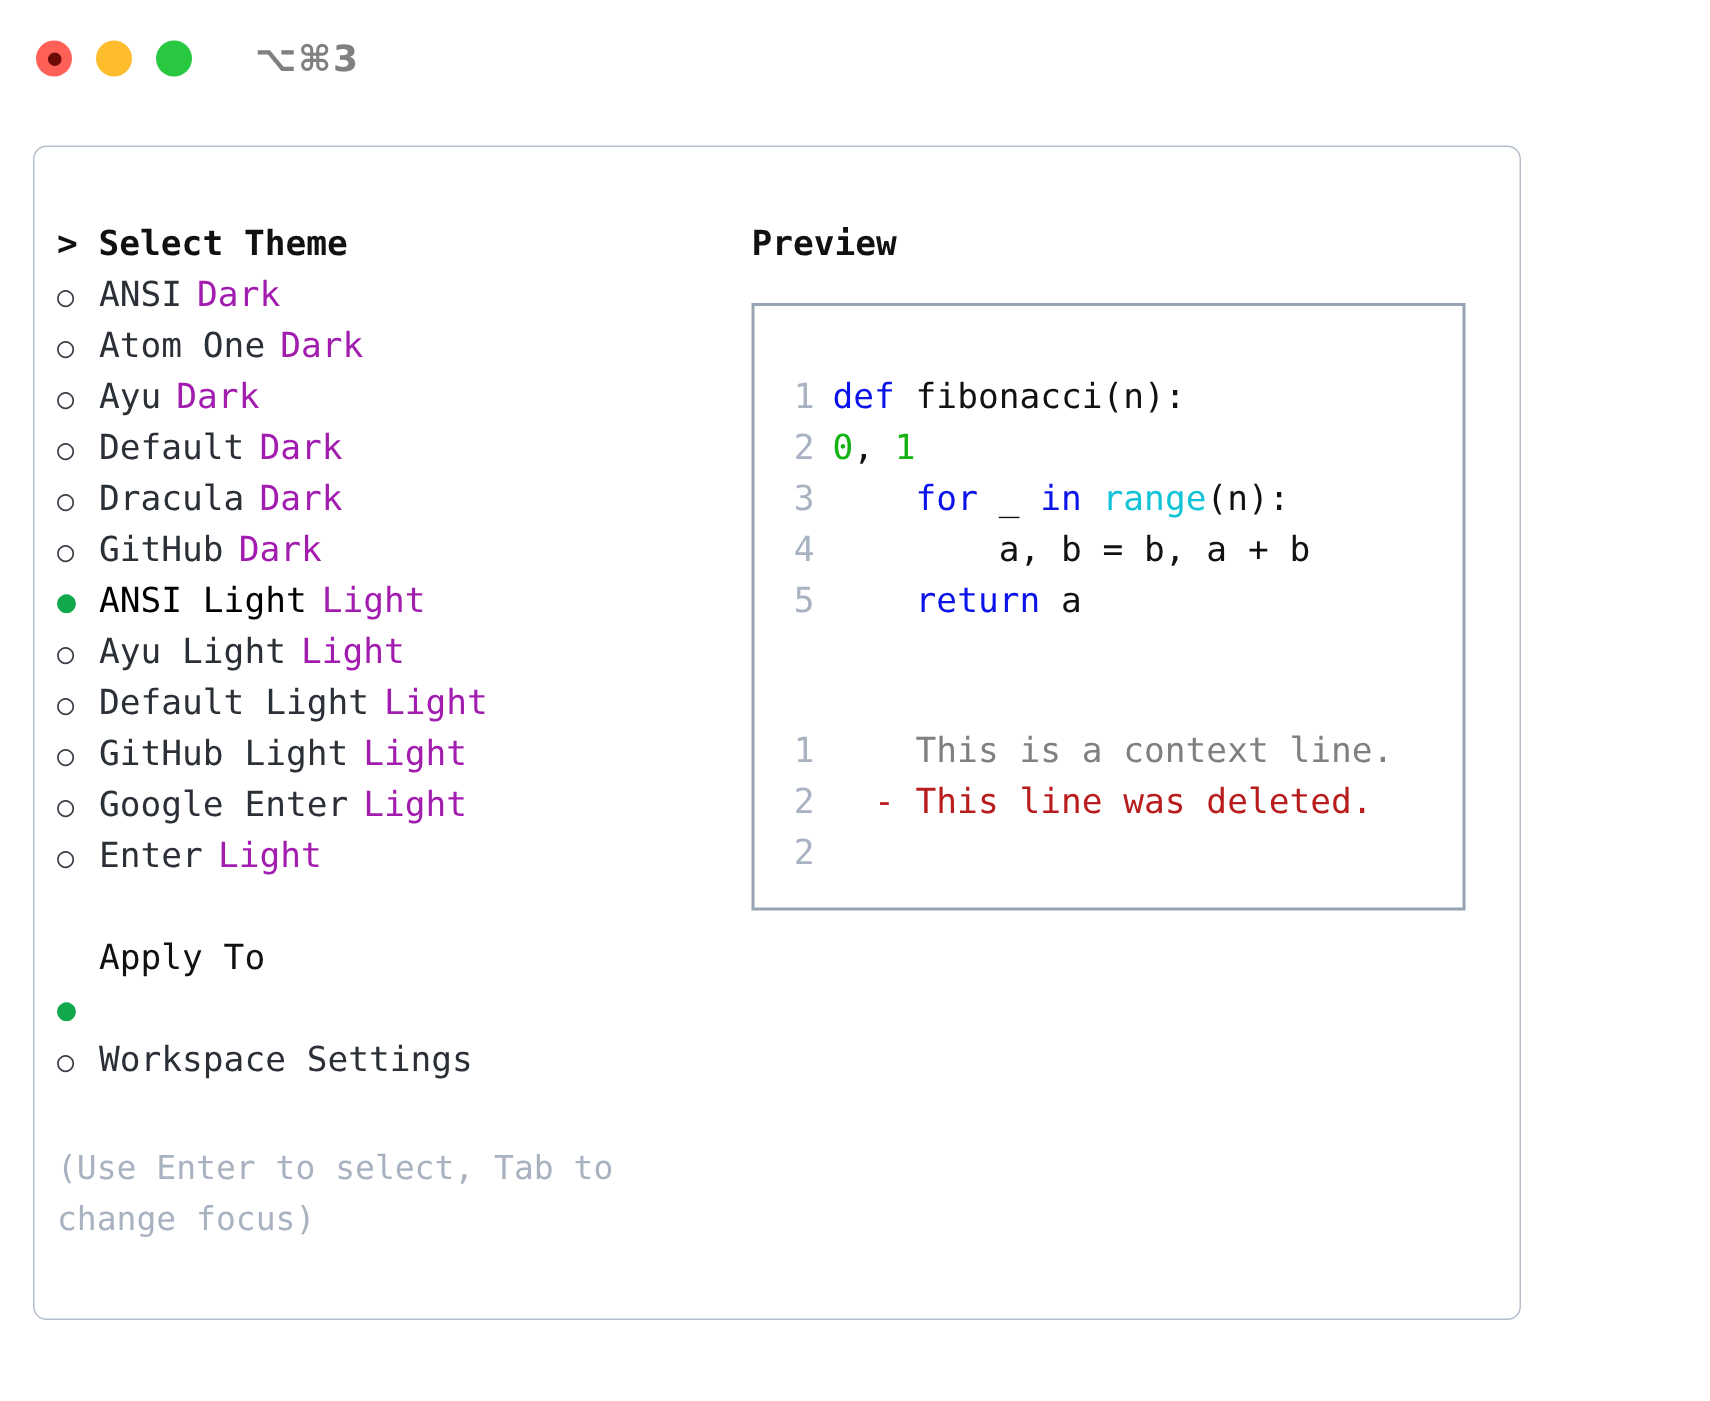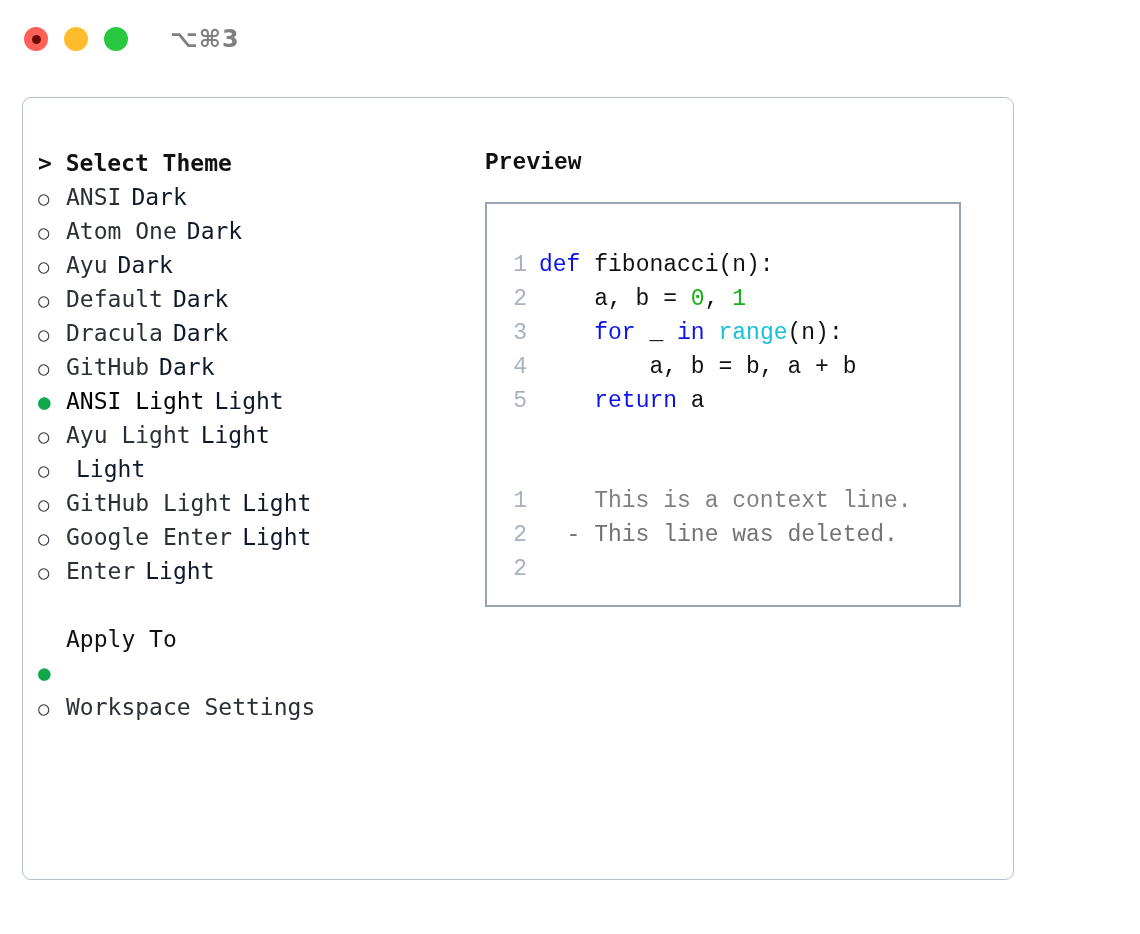--- a/index.html
+++ b/index.html
@@ -111,41 +111,40 @@
     width: 28px;
     flex: 0 0 28px;
     font-size: 19px;
     color: #3a3f47;
     line-height: 34px;
   }
   .marker.sel { color: #10a84b; font-size: 21px; }
   .opt-label  { color: #2b2f36; }
   .opt-label.sel { color: #000000; }
   .opt-variant {
-    color: #0f172a;
+    color: #a21caf;
     margin-left: 10px;
   }
   .hint {
     position: absolute;
     left: 15px;
     top: 665px;
     width: 420px;
     font-size: 22px;
     line-height: 34px;
     color: #a8b2c0;
   }
   .spacer-row { height: 34px; }
 
   
   .right-col {
     position: absolute;
-    left: 462px;
+    left: 478px;
     top: 48px;
     width: 490px;
-    font-family: Liberation Mono, monospace;
   }
   .preview-title {
     font-size: 23px;
     font-weight: 700;
     color: #111111;
     line-height: 34px;
   }
   .preview-box {
     margin-top: 22px;
     width: 476px;
@@ -171,21 +170,21 @@
     margin-right: 12px;
   }
   .code-blank { height: 34px; }
 
   .tok-kw   { color: #0b13e8; }
   .tok-fn   { color: #12c2d6; }
   .tok-num  { color: #12b312; }
   .tok-txt  { color: #121212; }
 
   .diff-ctx { color: #808080; margin-top: 32px; }
-  .diff-del { color: #737373; }
+  .diff-del { color: #b91c1c; }
   .diff-add { color: #16b816; }
 </style>
 </head>
 <body>
 
 <div class="window">
 
   <div class="titlebar">
     <div class="dots">
       <span class="dot dot-red"></span>
@@ -202,42 +201,43 @@
         <div class="section-header">&gt; Select Theme</div>
         <div id="theme-list">
             <div class="opt-row"><span class="marker">○</span><span class="opt-label">ANSI</span><span class="opt-variant">Dark</span></div>
             <div class="opt-row"><span class="marker">○</span><span class="opt-label">Atom One</span><span class="opt-variant">Dark</span></div>
             <div class="opt-row"><span class="marker">○</span><span class="opt-label">Ayu</span><span class="opt-variant">Dark</span></div>
             <div class="opt-row"><span class="marker">○</span><span class="opt-label">Default</span><span class="opt-variant">Dark</span></div>
             <div class="opt-row"><span class="marker">○</span><span class="opt-label">Dracula</span><span class="opt-variant">Dark</span></div>
             <div class="opt-row"><span class="marker">○</span><span class="opt-label">GitHub</span><span class="opt-variant">Dark</span></div>
             <div class="opt-row"><span class="marker sel">●</span><span class="opt-label sel">ANSI Light</span><span class="opt-variant">Light</span></div>
             <div class="opt-row"><span class="marker">○</span><span class="opt-label">Ayu Light</span><span class="opt-variant">Light</span></div>
-            <div class="opt-row"><span class="marker">○</span><span class="opt-variant">Light</span></div>
+            <div class="opt-row"><span class="marker">○</span><span class="opt-label">Default Light</span><span class="opt-variant">Light</span></div>
             <div class="opt-row"><span class="marker">○</span><span class="opt-label">GitHub Light</span><span class="opt-variant">Light</span></div>
             <div class="opt-row"><span class="marker">○</span><span class="opt-label">Google Enter</span><span class="opt-variant">Light</span></div>
             <div class="opt-row"><span class="marker">○</span><span class="opt-label">Enter</span><span class="opt-variant">Light</span></div>
           </div>
 
         <div class="spacer-row"></div>
 
         <div class="section-header apply">Apply To</div>
         <div id="apply-list">
             <div class="opt-row"><span class="marker sel">●</span></div>
             <div class="opt-row"><span class="marker">○</span><span class="opt-label">Workspace Settings</span></div>
           </div>
       </div>
 
+      <div class="hint">(Use Enter to select, Tab to change focus)</div>
 
       <div class="right-col">
         <div class="preview-title">Preview</div>
         <div class="preview-box">
           <div id="code-block">
               <div class="code-line"><span class="lnum">1</span><span class="tok-kw">def</span><span class="tok-txt"> fibonacci(n):</span></div>
-              <div class="code-line"><span class="lnum">2</span><span class="tok-txt">    a, b = </span><span class="tok-num">0</span><span class="tok-txt">, </span><span class="tok-num">1</span></div>
+              <div class="code-line"><span class="lnum">2</span><span class="tok-num">0</span><span class="tok-txt">, </span><span class="tok-num">1</span></div>
               <div class="code-line"><span class="lnum">3</span><span class="tok-txt">    </span><span class="tok-kw">for</span><span class="tok-txt"> _ </span><span class="tok-kw">in</span><span class="tok-txt"> </span><span class="tok-fn">range</span><span class="tok-txt">(n):</span></div>
               <div class="code-line"><span class="lnum">4</span><span class="tok-txt">        a, b = b, a + b</span></div>
               <div class="code-line"><span class="lnum">5</span><span class="tok-txt">    </span><span class="tok-kw">return</span><span class="tok-txt"> a</span></div>
             </div>
           <div class="code-blank"></div>
           <div id="diff-block">
               <div class="code-line"><span class="lnum">1</span><span class="diff-ctx">    This is a context line.</span></div>
               <div class="code-line"><span class="lnum">2</span><span class="diff-del">  - This line was deleted.</span></div>
               <div class="code-line"><span class="lnum">2</span></div>
             </div>

